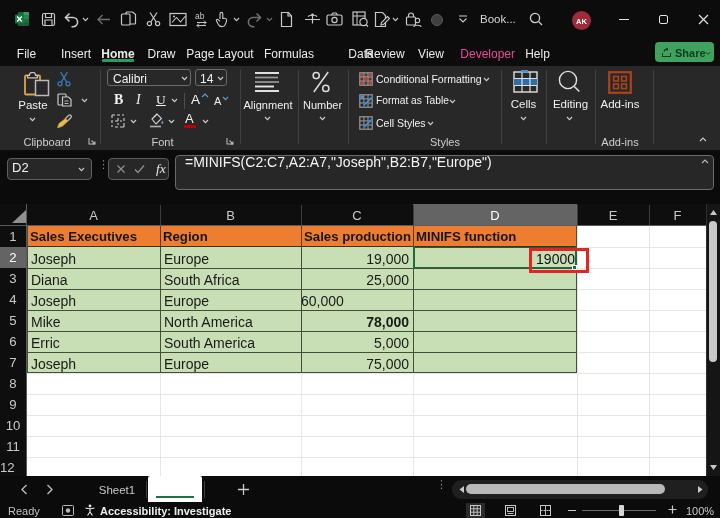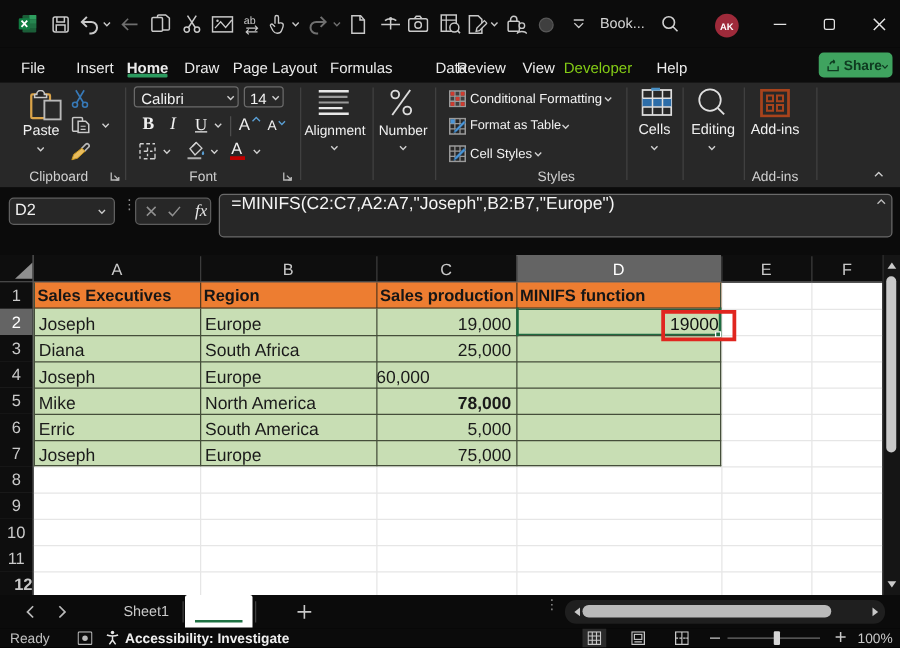--- a/index.html
+++ b/index.html
@@ -111,21 +111,21 @@
 <div class="a" style="left:0;top:38px;width:720px;height:28px;background:#0c0c0c;"></div>
 <div class="a" style="left:12px;top:46.5px;width:29px;text-align:center;font-size:12px;color:#ececec;font-weight:400;white-space:nowrap;">File</div>
 <div class="a" style="left:51px;top:46.5px;width:50px;text-align:center;font-size:12px;color:#ececec;font-weight:400;white-space:nowrap;">Insert</div>
 <div class="a" style="left:96px;top:46.5px;width:44px;text-align:center;font-size:12px;color:#ececec;font-weight:700;white-space:nowrap;">Home</div>
 <div class="a" style="left:143px;top:46.5px;width:37px;text-align:center;font-size:12px;color:#ececec;font-weight:400;white-space:nowrap;">Draw</div>
 <div class="a" style="left:184px;top:46.5px;width:72px;text-align:center;font-size:12px;color:#ececec;font-weight:400;white-space:nowrap;">Page Layout</div>
 <div class="a" style="left:261px;top:46.5px;width:56px;text-align:center;font-size:12px;color:#ececec;font-weight:400;white-space:nowrap;">Formulas</div>
 <div class="a" style="left:323px;top:46.5px;width:34px;text-align:center;font-size:12px;color:#ececec;font-weight:400;white-space:nowrap;margin-left:21px;">Data</div>
 <div class="a" style="left:362px;top:46.5px;width:46px;text-align:center;font-size:12px;color:#ececec;font-weight:400;white-space:nowrap;">Review</div>
 <div class="a" style="left:412px;top:46.5px;width:38px;text-align:center;font-size:12px;color:#ececec;font-weight:400;white-space:nowrap;">View</div>
-<div class="a" style="left:451px;top:46.5px;width:64px;text-align:left;font-size:12px;color:#84cc16;font-weight:400;white-space:nowrap;">Developer</div>
+<div class="a" style="left:451px;top:46.5px;width:64px;text-align:right;font-size:12px;color:#ec4899;font-weight:400;white-space:nowrap;">Developer</div>
 <div class="a" style="left:520px;top:46.5px;width:35px;text-align:center;font-size:12px;color:#ececec;font-weight:400;white-space:nowrap;">Help</div>
 <div class="a" style="left:102px;top:59px;width:32px;height:2.5px;background:#2c9a5f;border-radius:1px;"></div>
 <div class="a" style="left:655px;top:42px;width:59px;height:20px;background:#3fa35f;border-radius:4px;"></div>
 <svg class="a" style="left:661px;top:46.5px" width="11" height="11" viewBox="0 0 11 11">
     <path d="M1.5 6 V9.5 h8 V6 M3 4.5 C3.5 2.5 5 2 6.8 2.2 M6.8 2.2 L5.4 1 M6.8 2.2 L5.8 3.7" fill="none" stroke="#0e3a20" stroke-width="1.1"></path>
   </svg>
 <div class="a" style="left:675px;top:47px;font-size:11px;color:#0e3a20;font-weight:600;white-space:nowrap;">Share</div>
 <svg class="a" style="left:705px;top:50.5px" width="6" height="5" viewBox="0 0 7 5">
     <path d="M1 1 L3.5 3.6 L6 1" stroke="#0e3a20" stroke-width="1.1" fill="none"></path>
   </svg>
@@ -386,21 +386,21 @@
 <div class="a" style="left:0;top:394px;width:26px;height:21px;background:#0e0e0e;"></div>
 <div class="a" style="left:0px;top:396.5px;width:26px;text-align:center;font-size:13.2px;color:#c9c9c9;font-weight:400;white-space:nowrap;">9</div>
 <div class="a" style="left:0;top:415px;width:26px;height:1px;background:#3c3c3c;"></div>
 <div class="a" style="left:0;top:415px;width:26px;height:21px;background:#0e0e0e;"></div>
 <div class="a" style="left:0px;top:417.5px;width:26px;text-align:center;font-size:13.2px;color:#c9c9c9;font-weight:400;white-space:nowrap;">10</div>
 <div class="a" style="left:0;top:436px;width:26px;height:1px;background:#3c3c3c;"></div>
 <div class="a" style="left:0;top:436px;width:26px;height:21px;background:#0e0e0e;"></div>
 <div class="a" style="left:0px;top:438.5px;width:26px;text-align:center;font-size:13.2px;color:#c9c9c9;font-weight:400;white-space:nowrap;">11</div>
 <div class="a" style="left:0;top:457px;width:26px;height:1px;background:#3c3c3c;"></div>
 <div class="a" style="left:0;top:457px;width:26px;height:19px;background:#0e0e0e;"></div>
-<div class="a" style="left:0px;top:459.5px;width:26px;text-align:right;font-size:13.2px;color:#c9c9c9;font-weight:700;white-space:nowrap;">12</div>
+<div class="a" style="left:0px;top:459.5px;width:26px;text-align:left;font-size:13.2px;color:#c9c9c9;font-weight:400;white-space:nowrap;">12</div>
 <div class="a" style="left:0;top:476px;width:26px;height:1px;background:#3c3c3c;"></div>
 <div class="a" style="left:26px;top:204px;width:1px;height:272px;background:#5a5a5a;"></div>
 <div class="a" style="left:27px;top:226px;width:550px;height:21px;background:#ED7D31;"></div>
 <div class="a" style="left:30px;top:229px;font-size:13.2px;color:#161616;font-weight:700;white-space:nowrap;">Sales Executives</div>
 <div class="a" style="left:163px;top:229px;font-size:13.2px;color:#161616;font-weight:700;white-space:nowrap;">Region</div>
 <div class="a" style="left:304px;top:229px;font-size:13.2px;color:#161616;font-weight:700;white-space:nowrap;">Sales production</div>
 <div class="a" style="left:416px;top:229px;font-size:13.2px;color:#161616;font-weight:700;white-space:nowrap;">MINIFS function</div>
 <div class="a" style="left:160px;top:226px;width:1px;height:21px;background:#5a3a1e;"></div>
 <div class="a" style="left:301px;top:226px;width:1px;height:21px;background:#5a3a1e;"></div>
 <div class="a" style="left:413px;top:226px;width:1px;height:21px;background:#5a3a1e;"></div>

